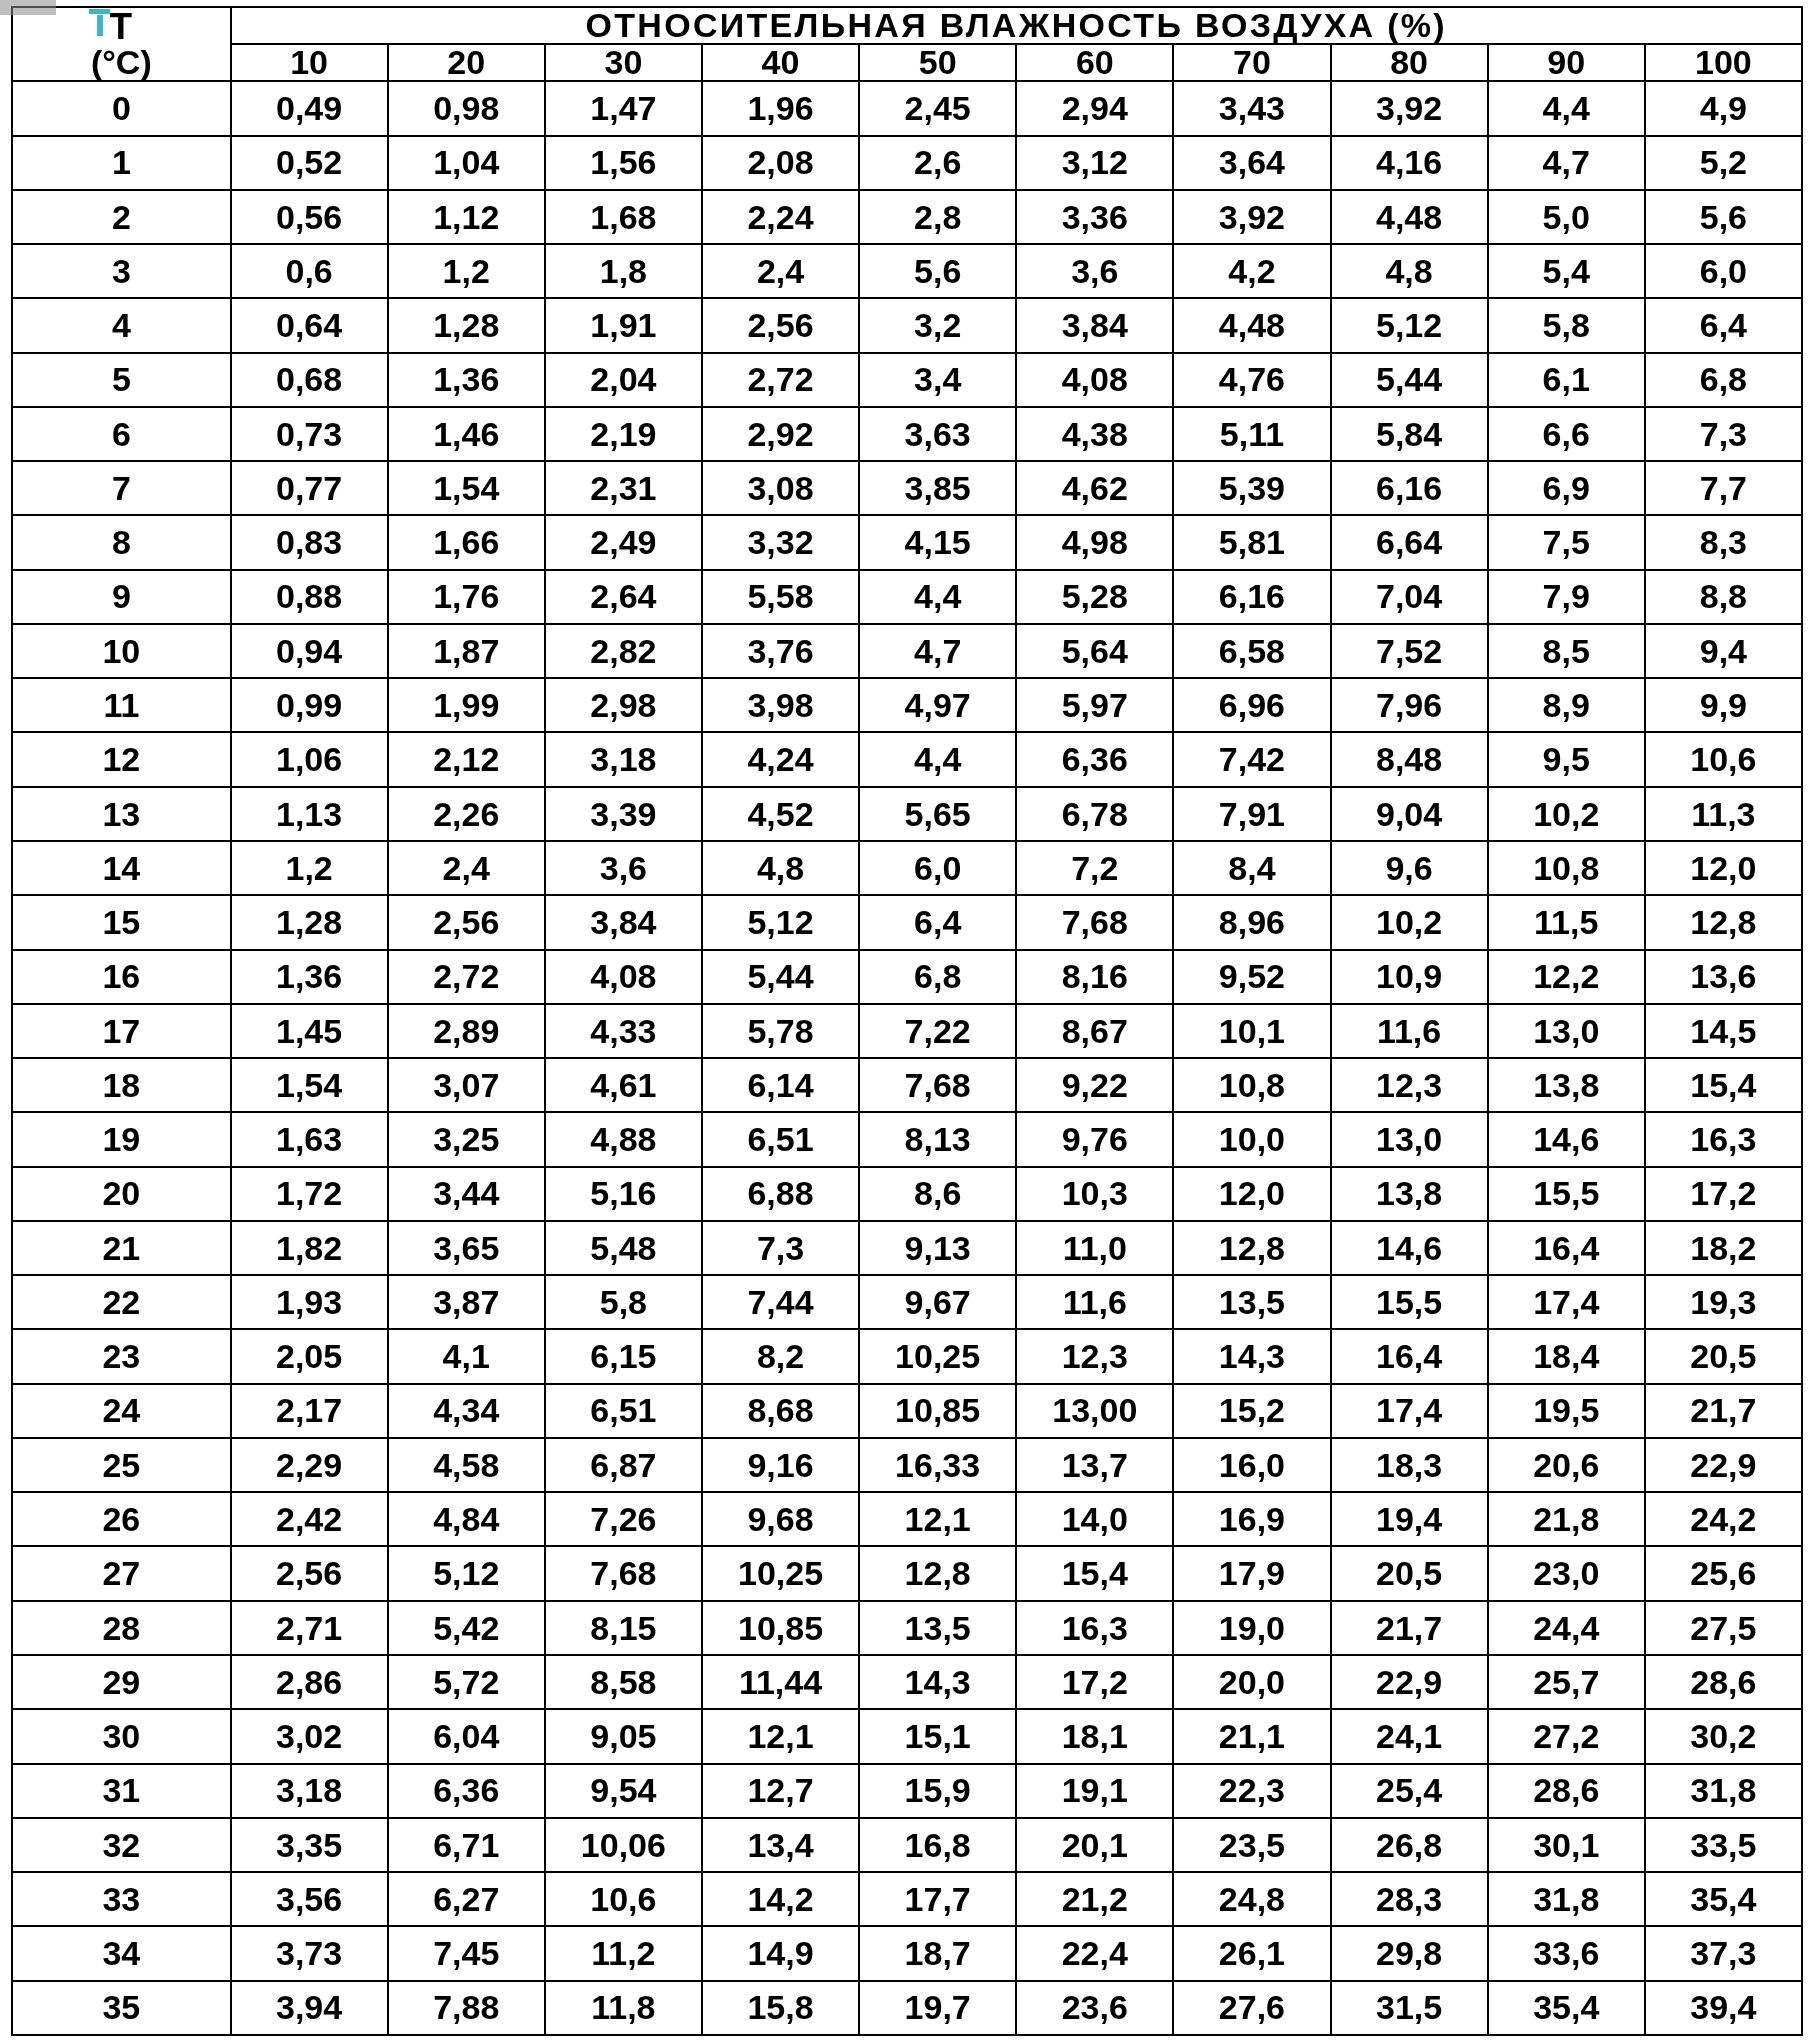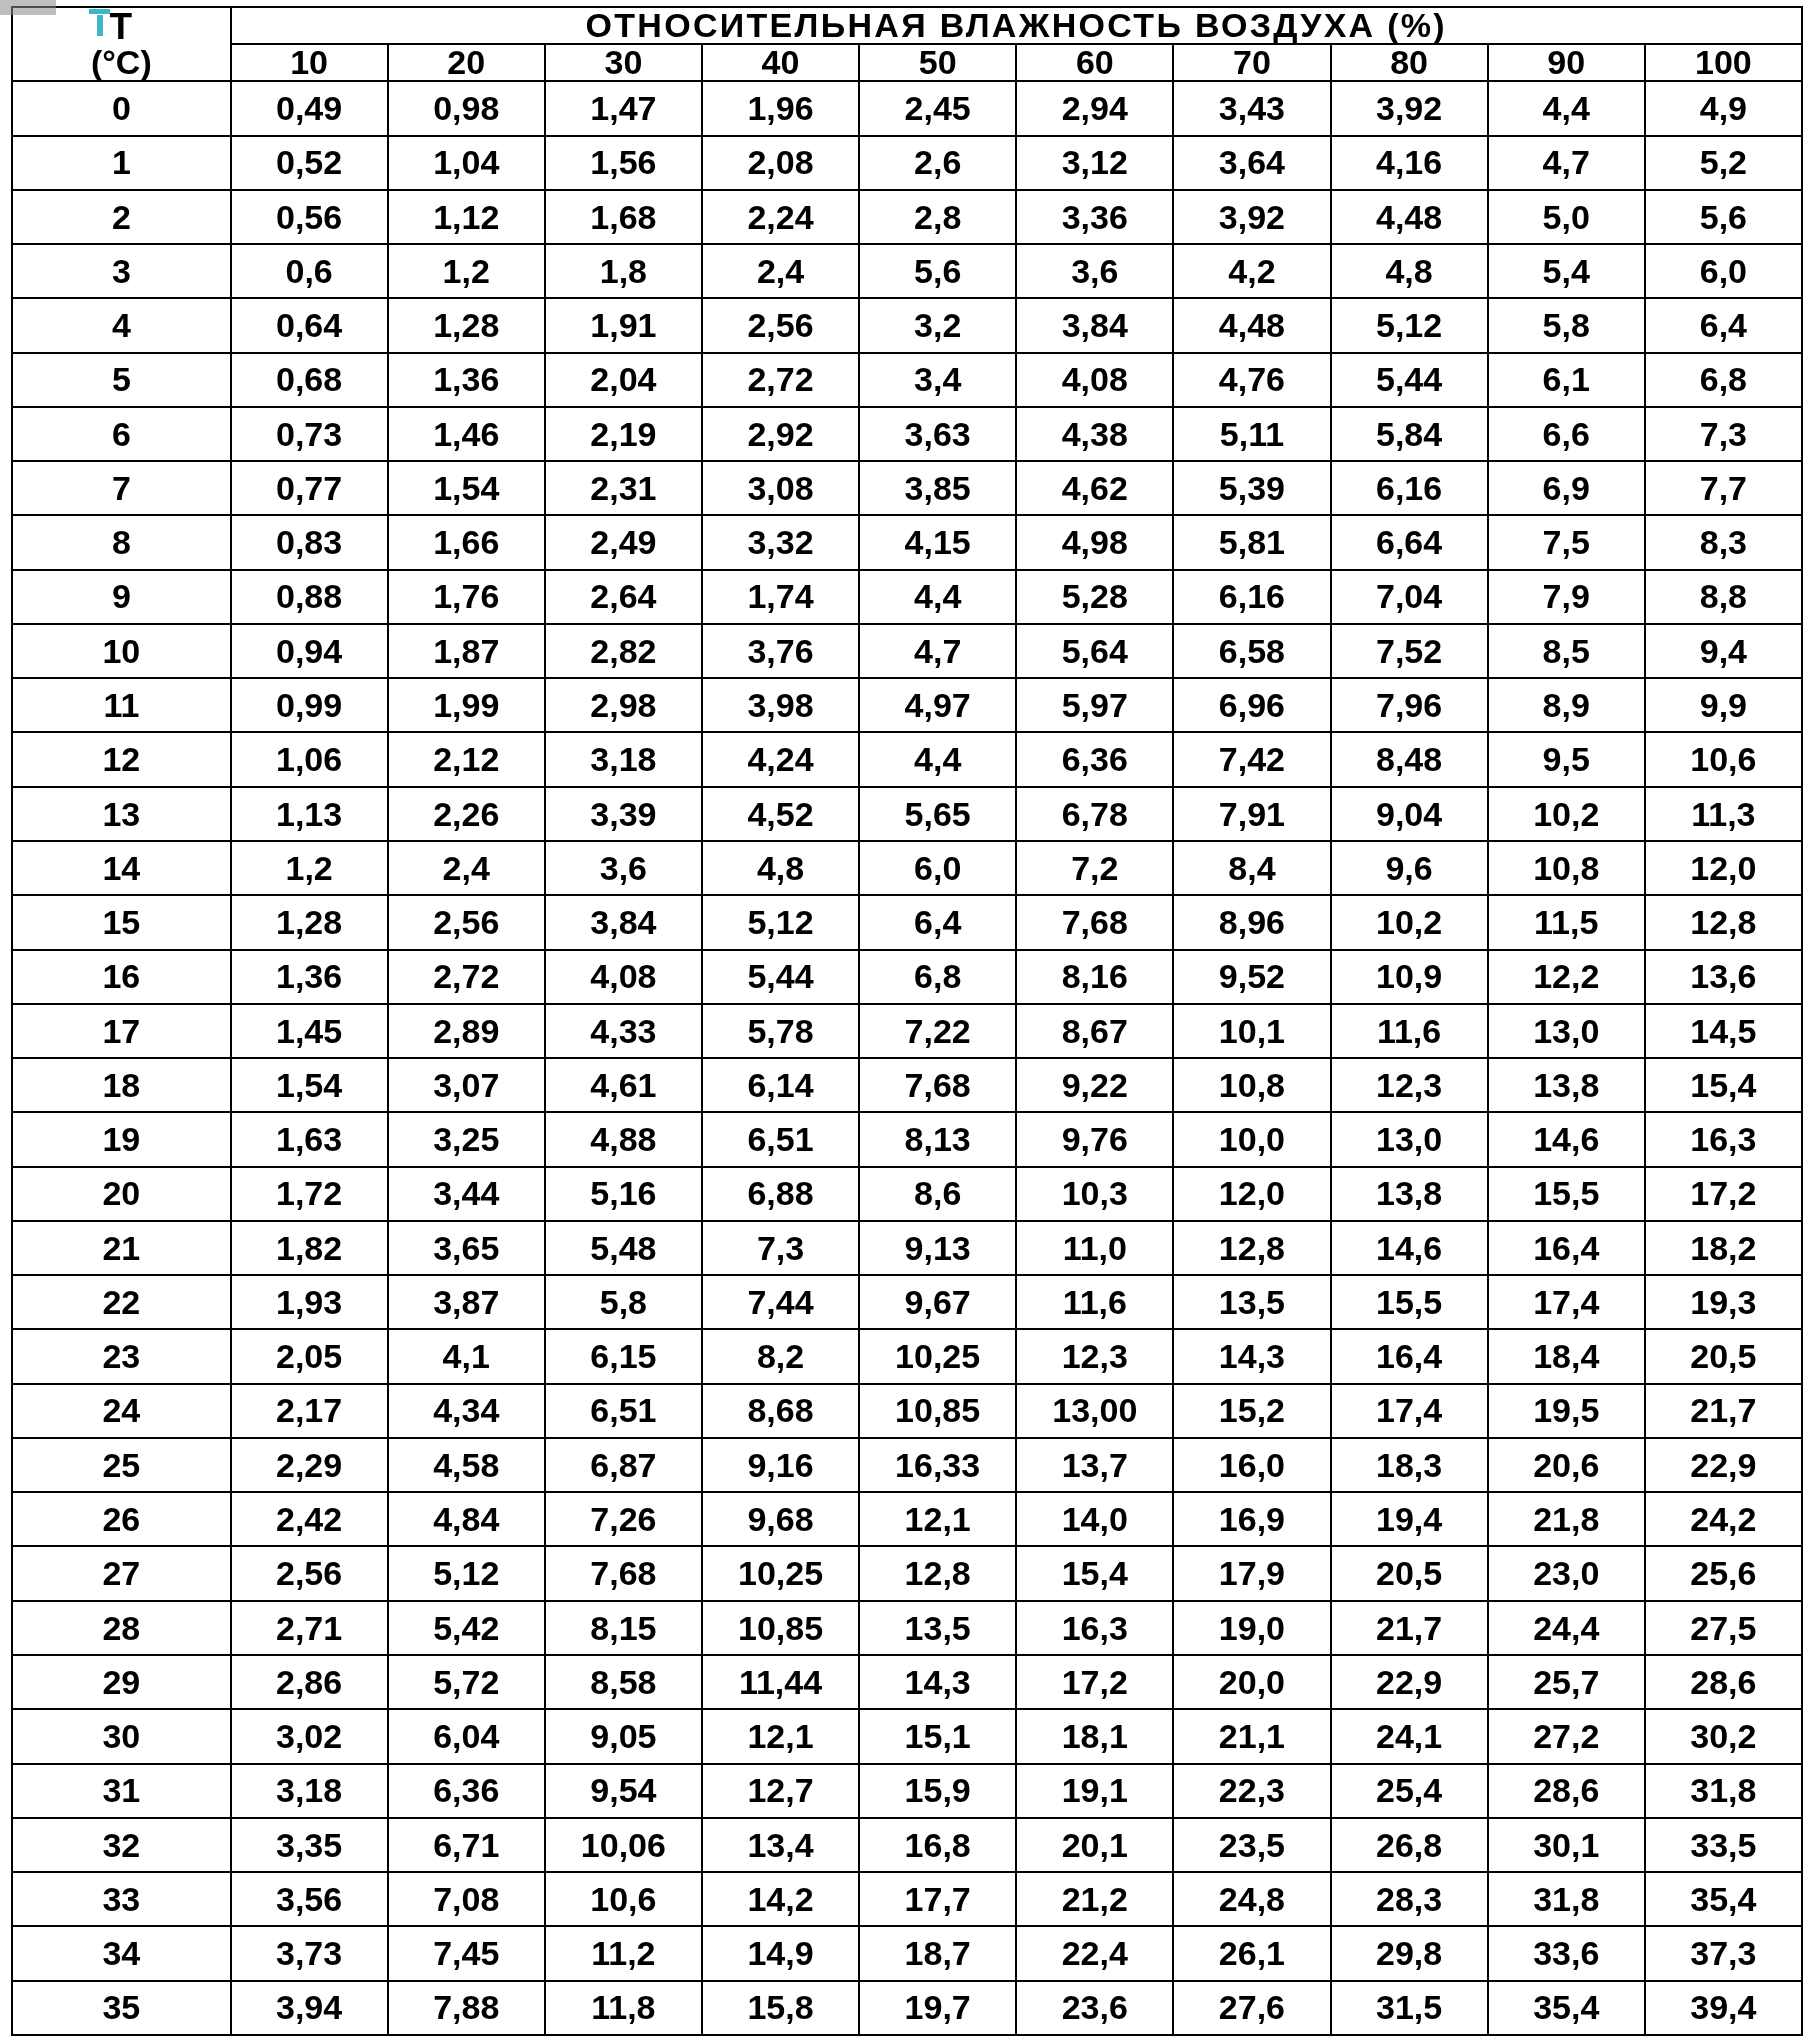--- a/index.html
+++ b/index.html
@@ -252,21 +252,21 @@
           <td class="val">5,81</td>
           <td class="val">6,64</td>
           <td class="val">7,5</td>
           <td class="val">8,3</td>
         </tr>
         <tr>
           <td class="temp">9</td>
           <td class="val">0,88</td>
           <td class="val">1,76</td>
           <td class="val">2,64</td>
-          <td class="val">1,74</td>
+          <td class="val">5,58</td>
           <td class="val">4,4</td>
           <td class="val">5,28</td>
           <td class="val">6,16</td>
           <td class="val">7,04</td>
           <td class="val">7,9</td>
           <td class="val">8,8</td>
         </tr>
         <tr>
           <td class="temp">10</td>
           <td class="val">0,94</td>
@@ -562,21 +562,21 @@
           <td class="val">16,8</td>
           <td class="val">20,1</td>
           <td class="val">23,5</td>
           <td class="val">26,8</td>
           <td class="val">30,1</td>
           <td class="val">33,5</td>
         </tr>
         <tr>
           <td class="temp">33</td>
           <td class="val">3,56</td>
-          <td class="val">7,08</td>
+          <td class="val">6,27</td>
           <td class="val">10,6</td>
           <td class="val">14,2</td>
           <td class="val">17,7</td>
           <td class="val">21,2</td>
           <td class="val">24,8</td>
           <td class="val">28,3</td>
           <td class="val">31,8</td>
           <td class="val">35,4</td>
         </tr>
         <tr>

